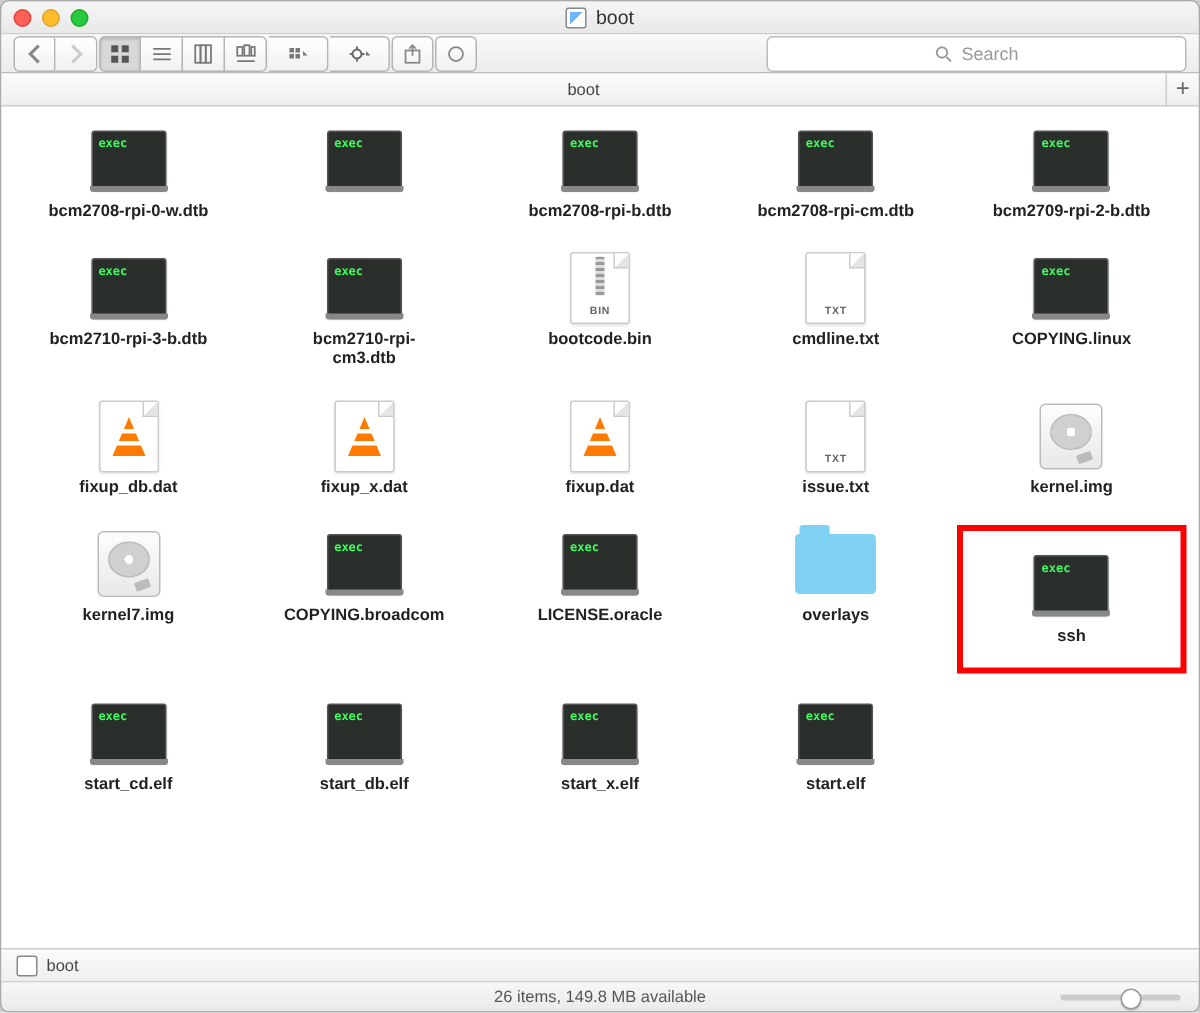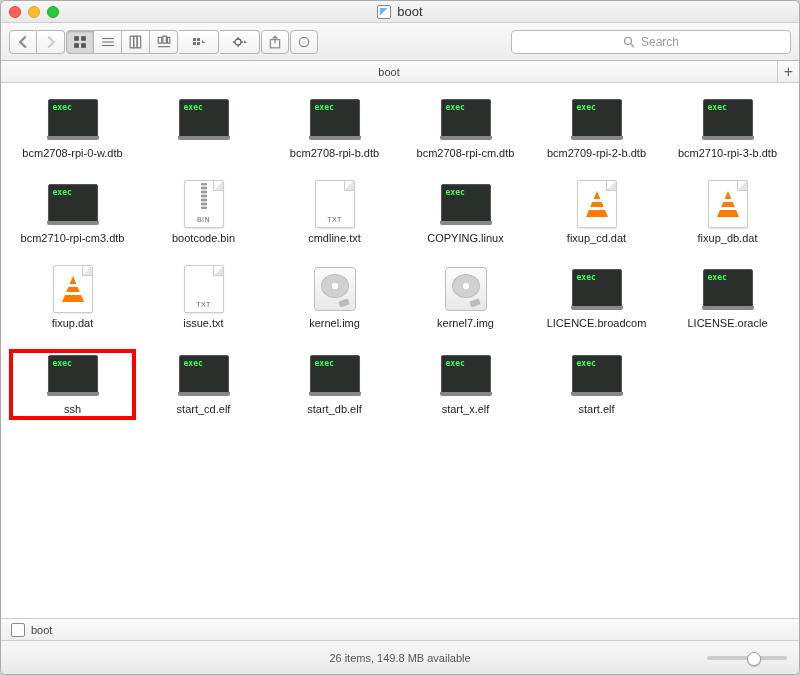--- a/index.html
+++ b/index.html
@@ -7,38 +7,38 @@
 .window { width: 800px; height: 675px; background: #fff; border: 1px solid #aaa; border-radius: 6px; display: flex; flex-direction: column; }
 .titlebar { height: 22px; background: linear-gradient(#f6f6f6, #e8e8e8); border-bottom: 1px solid #ccc; display: flex; align-items: center; padding: 0 8px; position: relative; border-radius: 6px 6px 0 0; }
 .traffic { display: flex; gap: 7px; }
 .tl { width: 12px; height: 12px; border-radius: 50%; }
 .tl.red { background: #ff5f57; border: 0.5px solid #e0443e; }
 .tl.yellow { background: #ffbd2e; border: 0.5px solid #dea123; }
 .tl.green { background: #28c940; border: 0.5px solid #1aab29; }
 .title { position: absolute; left: 0; right: 0; text-align: center; font-size: 13px; color: #333; display: flex; align-items: center; justify-content: center; gap: 6px; pointer-events: none; }
 .title-icon { width: 14px; height: 14px; background: #fff; border: 1px solid #888; border-radius: 2px; display: inline-flex; align-items: center; justify-content: center; }
 .title-icon::after { content: ""; width: 8px; height: 8px; background: linear-gradient(135deg, #6ab7ff 50%, #fff 50%); }
-.toolbar { height: 38px; background: linear-gradient(#f9f9f9, #ececec); border-bottom: 1px solid #bbb; display: flex; align-items: center; padding: 0 8px; gap: 1px; }
+.toolbar { height: 26px; background: linear-gradient(#f9f9f9, #ececec); border-bottom: 1px solid #bbb; display: flex; align-items: center; padding: 0 8px; gap: 1px; }
 .btn-group { display: flex; }
 .btn { height: 24px; min-width: 28px; background: linear-gradient(#fff, #f1f1f1); border: 1px solid #b5b5b5; border-radius: 4px; display: flex; align-items: center; justify-content: center; color: #555; font-size: 12px; }
 .btn-group .btn { border-radius: 0; }
 .btn-group .btn:first-child { border-radius: 4px 0 0 4px; }
 .btn-group .btn:last-child { border-radius: 0 4px 4px 0; border-left: none; }
 .btn-group .btn + .btn { border-left: none; }
 .btn.active { background: #d8d8d8; box-shadow: inset 0 1px 2px rgba(0,0,0,0.2); }
 .btn svg { width: 14px; height: 14px; }
 .spacer { flex: 1; }
 .search { flex: 0 0 280px; height: 24px; background: #fff; border: 1px solid #bbb; border-radius: 4px; display: flex; align-items: center; justify-content: center; color: #999; gap: 6px; padding: 0 8px; font-size: 12px; }
 .pathbar { height: 22px; background: linear-gradient(#fbfbfb, #efefef); border-bottom: 1px solid #ccc; display: flex; align-items: center; position: relative; font-size: 11px; color: #444; }
 .pathbar .pb-label { flex: 1; text-align: center; }
 .pathbar .plus { width: 22px; height: 22px; border-left: 1px solid #ccc; display: flex; align-items: center; justify-content: center; color: #666; font-size: 16px; }
 .content { flex: 1; overflow: auto; background: #fff; padding: 10px 8px 20px; }
-.grid { display: grid; grid-template-columns: repeat(6, 1fr); gap: 14px 4px; }
+.grid { display: grid; grid-template-columns: repeat(5, 1fr); gap: 14px 4px; font-weight: bold; }
 .item { display: flex; flex-direction: column; align-items: center; gap: 6px; padding: 4px; }
-.item.highlight { border: 4px solid #ff0000; padding: 0; }
+.item.highlight { border: 4px solid #ff0000; padding: 14px; }
 .icon { width: 56px; height: 44px; display: flex; align-items: center; justify-content: center; position: relative; }
 .label { font-size: 11px; color: #222; text-align: center; line-height: 1.2; max-width: 110px; word-break: break-word; }
 
 .ic-exec { width: 50px; height: 40px; background: #2b2f2b; border: 1px solid #555; border-radius: 2px; position: relative; box-shadow: 0 1px 1px rgba(0,0,0,.2); }
 .ic-exec::after { content: "exec"; position: absolute; top: 3px; left: 4px; color: #3bff5d; font-size: 8px; font-family: monospace; font-weight: bold; }
 .ic-exec::before { content: ""; position: absolute; bottom: -2px; left: -2px; right: -2px; height: 4px; background: #888; border-radius: 0 0 2px 2px; }
 
 .ic-file { width: 40px; height: 48px; background: #fff; border: 1px solid #ccc; border-radius: 2px; position: relative; box-shadow: 0 1px 2px rgba(0,0,0,.1); }
 .ic-file .corner { position: absolute; top: 0; right: 0; width: 10px; height: 10px; background: linear-gradient(135deg, #fff 50%, #e5e5e5 50%); border-left: 1px solid #ccc; border-bottom: 1px solid #ccc; }
 .ic-file .badge { position: absolute; bottom: 4px; left: 0; right: 0; text-align: center; font-size: 7px; color: #666; letter-spacing: 0.5px; }
@@ -53,21 +53,21 @@
 .ic-vlc .corner { position: absolute; top: 0; right: 0; width: 10px; height: 10px; background: linear-gradient(135deg, #fff 50%, #e5e5e5 50%); border-left: 1px solid #ccc; border-bottom: 1px solid #ccc; }
 
 .ic-folder { width: 54px; height: 40px; background: #7fd0f2; border-radius: 3px; position: relative; }
 .ic-folder::before { content: ""; position: absolute; top: -6px; left: 3px; width: 20px; height: 8px; background: #7fd0f2; border-radius: 2px 2px 0 0; }
 
 .ic-hdd { width: 42px; height: 44px; background: linear-gradient(#fdfdfd, #e8e8e8); border: 1px solid #bbb; border-radius: 4px; position: relative; }
 .ic-hdd::after { content: ""; position: absolute; top: 6px; left: 6px; right: 6px; height: 22px; border: 1px solid #bbb; border-radius: 50%; background: radial-gradient(circle at center, #fff 0 3px, #d0d0d0 3px 100%); }
 .ic-hdd::before { content:""; position:absolute; bottom:4px; right:6px; width:10px; height:6px; background:#bbb; border-radius:1px; transform: rotate(-20deg); }
 .loc-bar { height: 22px; background: linear-gradient(#fbfbfb, #efefef); border-top: 1px solid #ccc; display: flex; align-items: center; padding: 0 10px; gap: 6px; color: #444; font-size: 11px; }
 .loc-bar .sd { width: 14px; height: 14px; background: #fff; border: 1px solid #888; border-radius: 2px; }
-.status { height: 34px; background: linear-gradient(#f7f7f7, #eaeaea); border-top: 1px solid #ccc; display: flex; align-items: center; justify-content: center; color: #555; font-size: 11px; position: relative; border-radius: 0 0 6px 6px; }
+.status { height: 20px; background: linear-gradient(#f7f7f7, #eaeaea); border-top: 1px solid #ccc; display: flex; align-items: center; justify-content: center; color: #555; font-size: 11px; position: relative; border-radius: 0 0 6px 6px; }
 .status .slider { position: absolute; right: 12px; top: 50%; transform: translateY(-50%); width: 80px; height: 4px; background: #ccc; border-radius: 2px; }
 .status .slider::after { content: ""; position: absolute; left: 40px; top: -4px; width: 12px; height: 12px; background: #fff; border: 1px solid #999; border-radius: 50%; box-shadow: 0 1px 1px rgba(0,0,0,.2); }
 </style>
 </head>
 <body>
 
 <div class="window">
 
   <div class="titlebar">
     <div class="traffic">
@@ -245,30 +245,30 @@
           </div>
           <div class="label">COPYING.linux</div>
         </div>
         <div class="item">
           <div class="icon">
             <div class="ic-vlc">
               <div class="corner"></div>
               <div class="cone"></div>
             </div>
           </div>
-          <div class="label">fixup_cd.dat</div>
+          <div class="label">fixup_db.dat</div>
         </div>
         <div class="item">
           <div class="icon">
             <div class="ic-vlc">
               <div class="corner"></div>
               <div class="cone"></div>
             </div>
           </div>
-          <div class="label">fixup_db.dat</div>
+          <div class="label">fixup_x.dat</div>
         </div>
         <div class="item">
           <div class="icon">
             <div class="ic-vlc">
               <div class="corner"></div>
               <div class="cone"></div>
             </div>
           </div>
           <div class="label">fixup.dat</div>
         </div>
@@ -290,27 +290,33 @@
         <div class="item">
           <div class="icon">
             <div class="ic-hdd"></div>
           </div>
           <div class="label">kernel7.img</div>
         </div>
         <div class="item">
           <div class="icon">
             <div class="ic-exec"></div>
           </div>
-          <div class="label">LICENCE.broadcom</div>
+          <div class="label">COPYING.broadcom</div>
         </div>
         <div class="item">
           <div class="icon">
             <div class="ic-exec"></div>
           </div>
           <div class="label">LICENSE.oracle</div>
+        </div>
+        <div class="item">
+          <div class="icon">
+            <div class="ic-folder"></div>
+          </div>
+          <div class="label">overlays</div>
         </div>
         <div class="item highlight">
           <div class="icon">
             <div class="ic-exec"></div>
           </div>
           <div class="label">ssh</div>
         </div>
         <div class="item">
           <div class="icon">
             <div class="ic-exec"></div>

